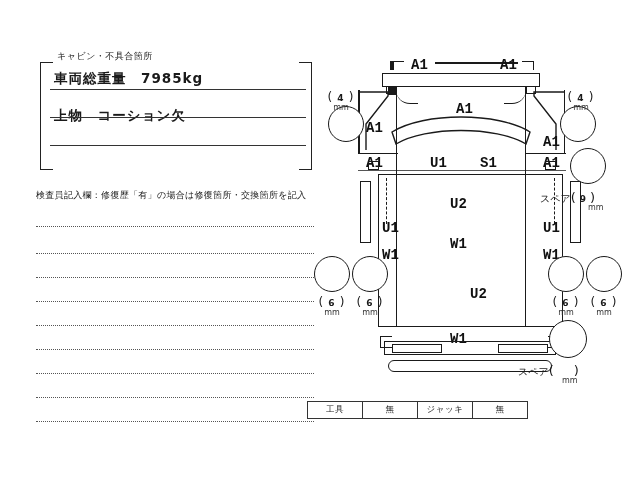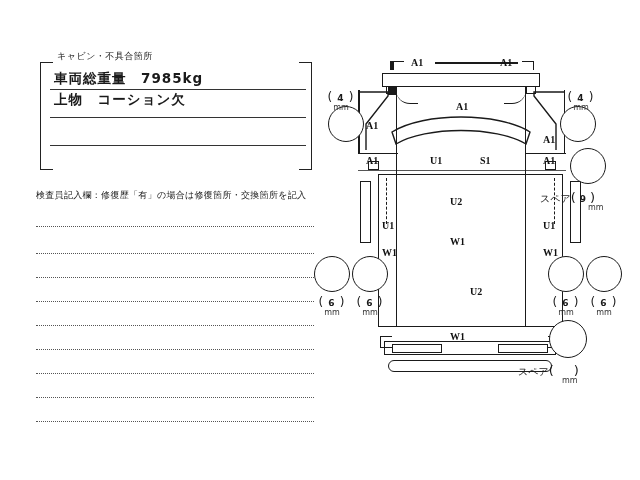--- a/index.html
+++ b/index.html
@@ -29,21 +29,21 @@
     border-bottom:1.6px dotted #555;}
   .insp-text{position:absolute;left:46px;font-size:13.5px;font-weight:bold;letter-spacing:1px;}
 
   
   #diagram{left:300px;top:48px;width:340px;height:345px;}
   .ln{position:absolute;background:#1a1a1a;}
   .hl{height:1.4px;}
   .vl{width:1.4px;}
   .box{position:absolute;border:1.4px solid #1a1a1a;box-sizing:border-box;}
   .circ{position:absolute;border:1.4px solid #1a1a1a;border-radius:50%;box-sizing:border-box;background:#fff;}
-  .lbl{position:absolute;font-size:10px;font-weight:bold;font-family:Liberation Serif, serif;color:#111;white-space:nowrap;}
+  .lbl{position:absolute;font-size:14px;font-weight:bold;font-family:Liberation Mono, monospace;color:#111;white-space:nowrap;}
   .dash-v{position:absolute;width:0;border-left:1.4px dashed #1a1a1a;}
   .thin{position:absolute;background:#555;}
 
   .tiremark{position:absolute;text-align:center;white-space:nowrap;}
   .tiremark .val{font-size:9px;font-weight:bold;letter-spacing:1px;}
   .tiremark .unit{font-size:8px;color:#333;margin-top:-1px;}
   .brk{font-size:12px;font-weight:normal;}
 
   .spare{position:absolute;white-space:nowrap;display:flex;align-items:baseline;}
   .spare .jp{font-size:10px;letter-spacing:0px;}
@@ -68,21 +68,21 @@
     <span class="corner c-tl"></span>
     <span class="corner c-tr"></span>
     <span class="corner c-bl"></span>
     <span class="corner c-br"></span>
     <span class="vleft"></span>
     <span class="vright"></span>
 
     <div class="cx-text" style="top:8px;">車両総重量　7985kg</div>
     <div class="solid-rule" style="top:27px;"></div>
 
-    <div class="cx-text" style="top:29px;">上物　コーション欠</div>
+    <div class="cx-text" style="top:45px;">上物　コーション欠</div>
     <div class="solid-rule" style="top:55px;"></div>
 
     <div class="cx-text" style="top:63px;"></div>
     <div class="solid-rule" style="top:83px;"></div>
   </div>
 
   <div class="abs txt" id="inspector-heading">検査員記入欄：修復歴「有」の場合は修復箇所・交換箇所を記入</div>
 
   <div class="dot-rule" style="top:226px;"></div>
 
@@ -247,16 +247,22 @@
       <span class="par">(</span>
       <span class="num" style="min-width:12px;display:inline-block;"></span>
       <span class="par">)</span>
     </div>
     <div class="spare-unit" style="left:262px;top:328px;">mm</div>
 
   </div>
 
   <table id="bottom-table">
     <tbody>
+    <tr>
+      <td>工具</td>
+      <td>無</td>
+      <td>ジャッキ</td>
+      <td>無</td>
+    </tr>
   </tbody>
     </table>
 
 </div>
 
 </body></html>

